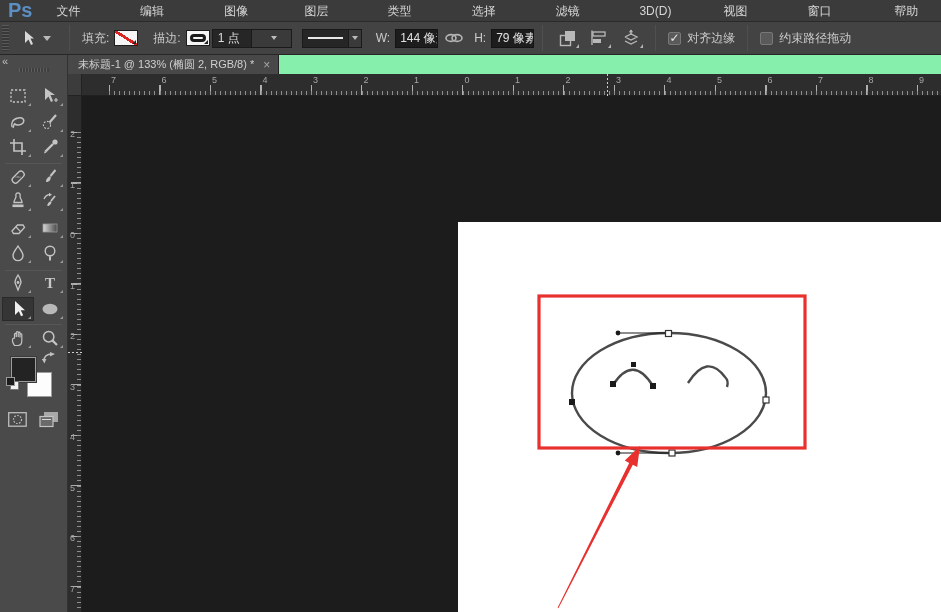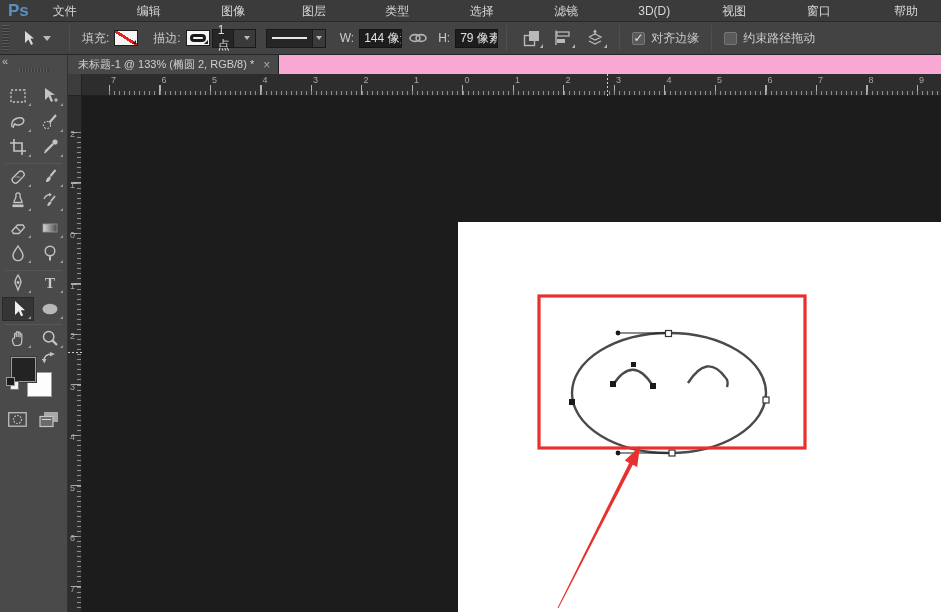--- a/index.html
+++ b/index.html
@@ -2,21 +2,21 @@
 <html><head>
 <meta charset="utf-8">
 <style>
   * { margin:0; padding:0; box-sizing:border-box; }
   html,body { width:941px; height:612px; overflow:hidden; }
   body { font-family:"Liberation Sans","DejaVu Sans",sans-serif; background:#1c1c1c; position:relative; }
 
   
   .menu-bar { position:absolute; left:0; top:0; width:941px; height:22px; background:#3b3b3b;
     border-bottom:1px solid #2a2a2a; display:flex; align-items:center; }
-  .ps-logo { color:#5b8fc3; font-weight:bold; font-size:17px; padding:0 10px 0 8px; letter-spacing:0; }
+  .ps-logo { color:#5b8fc3; font-weight:bold; font-size:20px; padding:0 10px 0 8px; letter-spacing:0; }
   .menu-item { color:#d6d6d6; font-size:12px; padding:0 14px; height:22px; line-height:22px; cursor:default; }
 
   
   .options-bar { position:absolute; left:0; top:22px; width:941px; height:33px; background:#434343;
     border-bottom:1px solid #262626; display:flex; align-items:center; color:#cccccc; font-size:12px; }
   .grip { width:7px; height:26px; margin-left:2px;
     background:repeating-linear-gradient(180deg,#5a5a5a 0 1px,#383838 1px 3px); }
   .tool-preset { display:flex; align-items:center; margin:0 10px 0 12px; }
   .caret { width:0; height:0; border-left:4px solid transparent; border-right:4px solid transparent;
     border-top:5px solid #b9b9b9; margin-left:6px; }
@@ -26,35 +26,35 @@
   .swatch.nofill { background:linear-gradient(to top right,#f5f5f5 44%,#d22 44%,#d22 56%,#f5f5f5 56%); }
   .swatch.strokecol::before { content:""; position:absolute; left:3px; top:3px; right:3px; bottom:3px;
     border:3px solid #1a1a1a; border-radius:4px; }
   .swatch::after { content:""; position:absolute; right:1px; bottom:1px; width:0; height:0;
     border-left:4px solid transparent; border-top:4px solid #222; transform:rotate(90deg); }
   .dd { background:#262626; border:1px solid #1a1a1a; height:19px; display:flex; align-items:center; color:#ddd; }
   .dd .dd-caret { width:13px; height:100%; border-left:1px solid #1a1a1a; display:flex; align-items:center;
     justify-content:center; background:#3a3a3a; }
   .dd .dd-caret i { width:0;height:0;border-left:3px solid transparent;border-right:3px solid transparent;
     border-top:4px solid #bbb; }
-  .stroke-width { width:44px; margin-left:2px; }
+  .stroke-width { width:80px; margin-left:2px; }
   .stroke-width span { padding-left:5px; flex:1; }
   .stroke-style { width:60px; margin-left:10px; }
   .stroke-style .line { flex:1; margin:0 5px; height:2px; background:#e8e8e8; }
   .num-input { background:#1d1d1d; border:1px solid #141414; width:43px; height:19px; color:#e0e0e0;
     padding:0 0 0 4px; line-height:17px; overflow:hidden; white-space:nowrap; }
   .opt-icon-btn { position:relative; width:24px; height:22px; margin:0 4px; display:flex; align-items:center; justify-content:center; }
   .opt-icon-btn::after { content:""; position:absolute; right:0; bottom:1px; width:0; height:0;
     border-left:3px solid transparent; border-bottom:4px solid #b5b5b5; }
   .chk-row { display:flex; align-items:center; margin:0 4px; }
   .checkbox { width:13px; height:13px; background:#5a5a5a; border:1px solid #787878; border-radius:2px;
     margin-right:6px; color:#e8e8e8; font-size:12px; line-height:11px; text-align:center; }
 
   
-  .tab-bar { position:absolute; left:68px; top:55px; width:873px; height:19px; background:#f9a8d4; display:flex; }
+  .tab-bar { position:absolute; left:68px; top:55px; width:873px; height:19px; background:#86efac; display:flex; }
   .doc-tab { background:#484848; height:19px; display:flex; align-items:center; padding:0 8px 0 10px;
     color:#cfcfcf; font-size:11px; border-right:1px solid #222; }
   .tab-close { color:#a8a8a8; margin-left:9px; font-size:12px; cursor:pointer; }
 
   
   .tool-panel { position:absolute; left:0; top:55px; width:68px; height:557px; background:#4a4a4a;
     border-right:1px solid #323232; }
   .collapse-btn { position:absolute; left:2px; top:0px; color:#c0c0c0; font-size:11px; }
   .panel-grip { position:absolute; left:19px; top:13px; width:30px; height:4px;
     background:repeating-linear-gradient(90deg,#5f5f5f 0 1px,#3f3f3f 1px 3px); }

